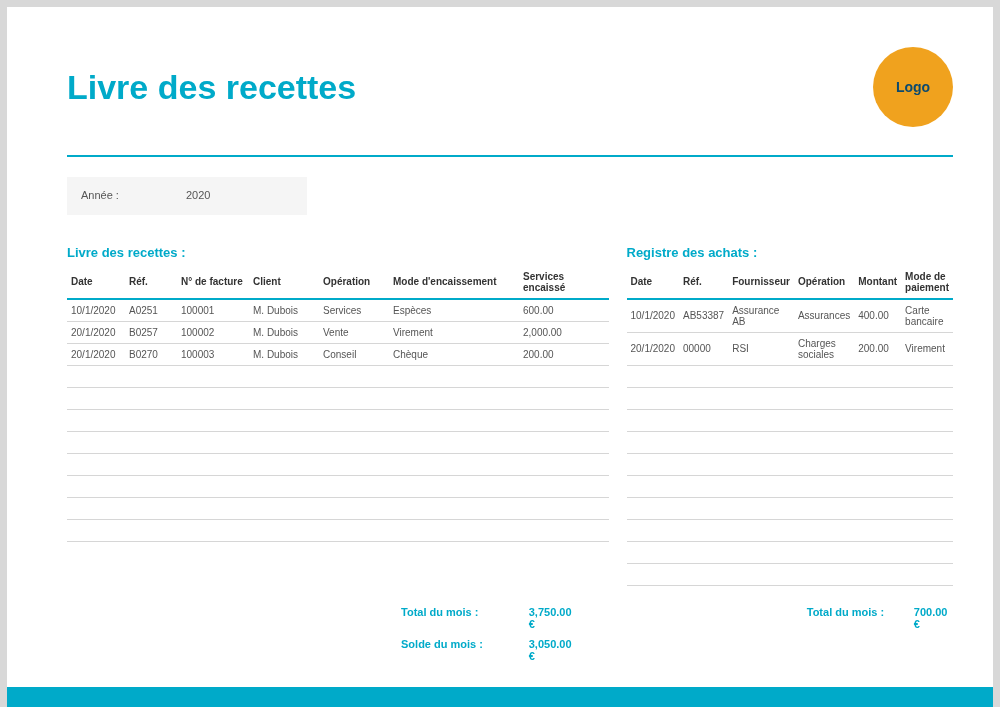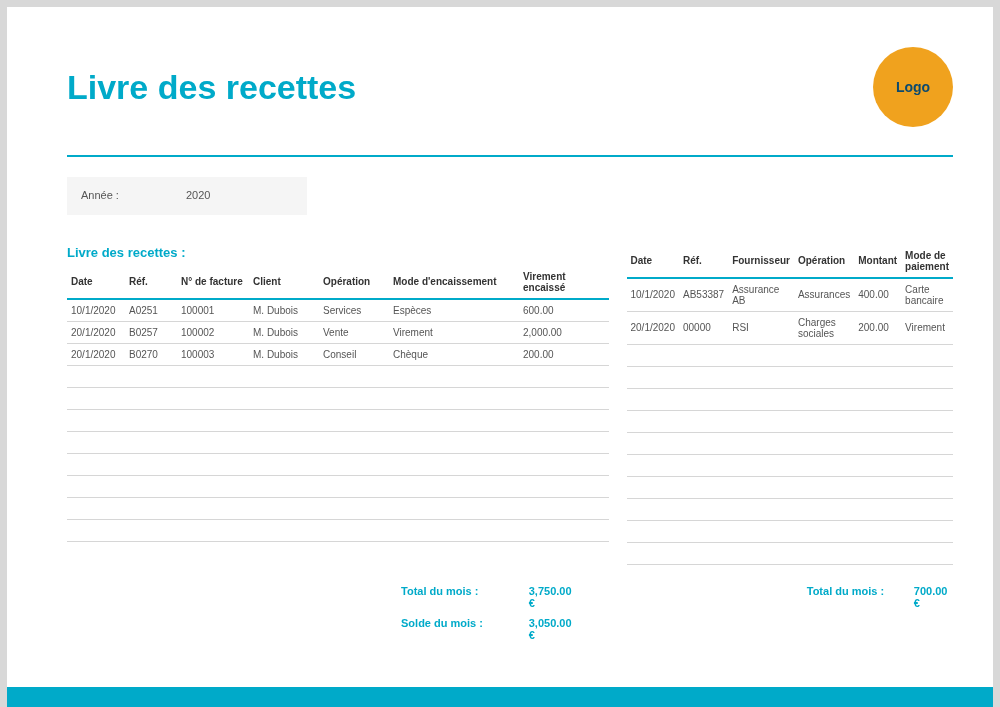--- a/index.html
+++ b/index.html
@@ -163,21 +163,21 @@
       <div class="section-title">Livre des recettes :</div>
       <table>
         <thead>
             <tr id="recettes-head">
               <th>Date</th>
               <th>Réf.</th>
               <th>N° de facture</th>
               <th>Client</th>
               <th>Opération</th>
               <th>Mode d'encaissement</th>
-              <th>Virement encaissé</th>
+              <th>Services encaissé</th>
             </tr>
           </thead>
         <tbody id="recettes-body">
             <tr>
               <td>10/1/2020</td>
               <td>A0251</td>
               <td>100001</td>
               <td>M. Dubois</td>
               <td>Services</td>
               <td>Espèces</td>
@@ -270,20 +270,21 @@
               <td>&nbsp;</td>
               <td>&nbsp;</td>
               <td>&nbsp;</td>
               <td>&nbsp;</td>
               <td>&nbsp;</td>
             </tr>
           </tbody>
       </table>
     </div>
     <div class="col-right">
+      <div class="section-title">Registre des achats :</div>
       <table>
         <thead>
             <tr id="achats-head">
               <th>Date</th>
               <th>Réf.</th>
               <th>Fournisseur</th>
               <th>Opération</th>
               <th>Montant</th>
               <th>Mode de paiement</th>
             </tr>

